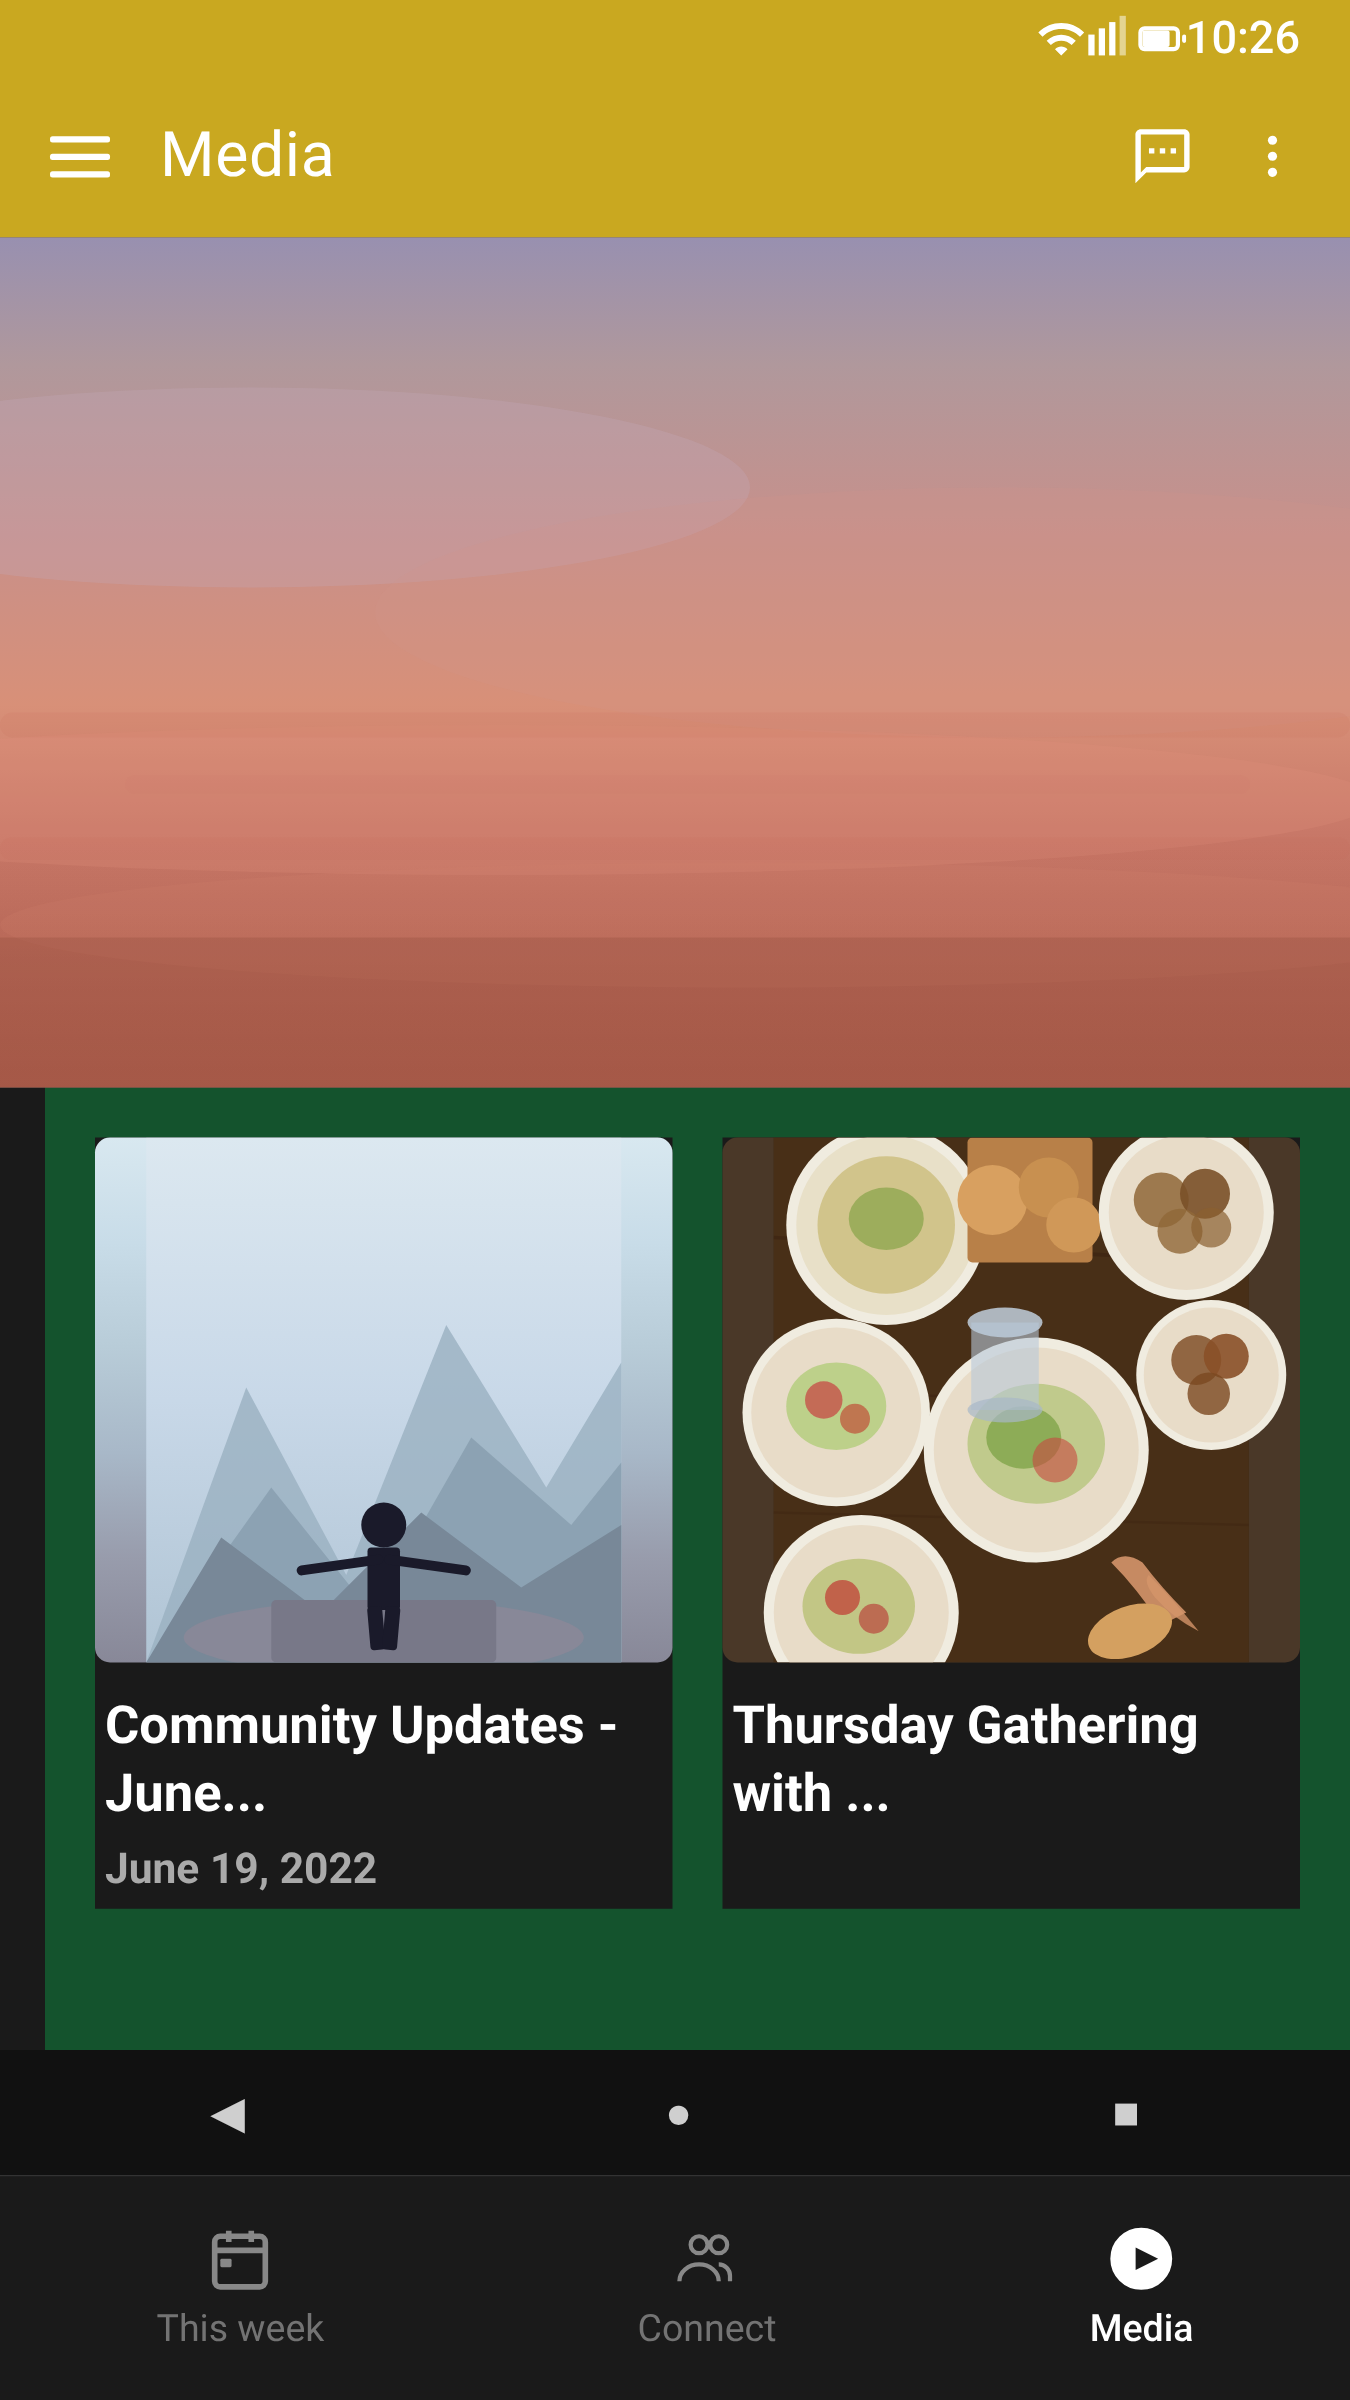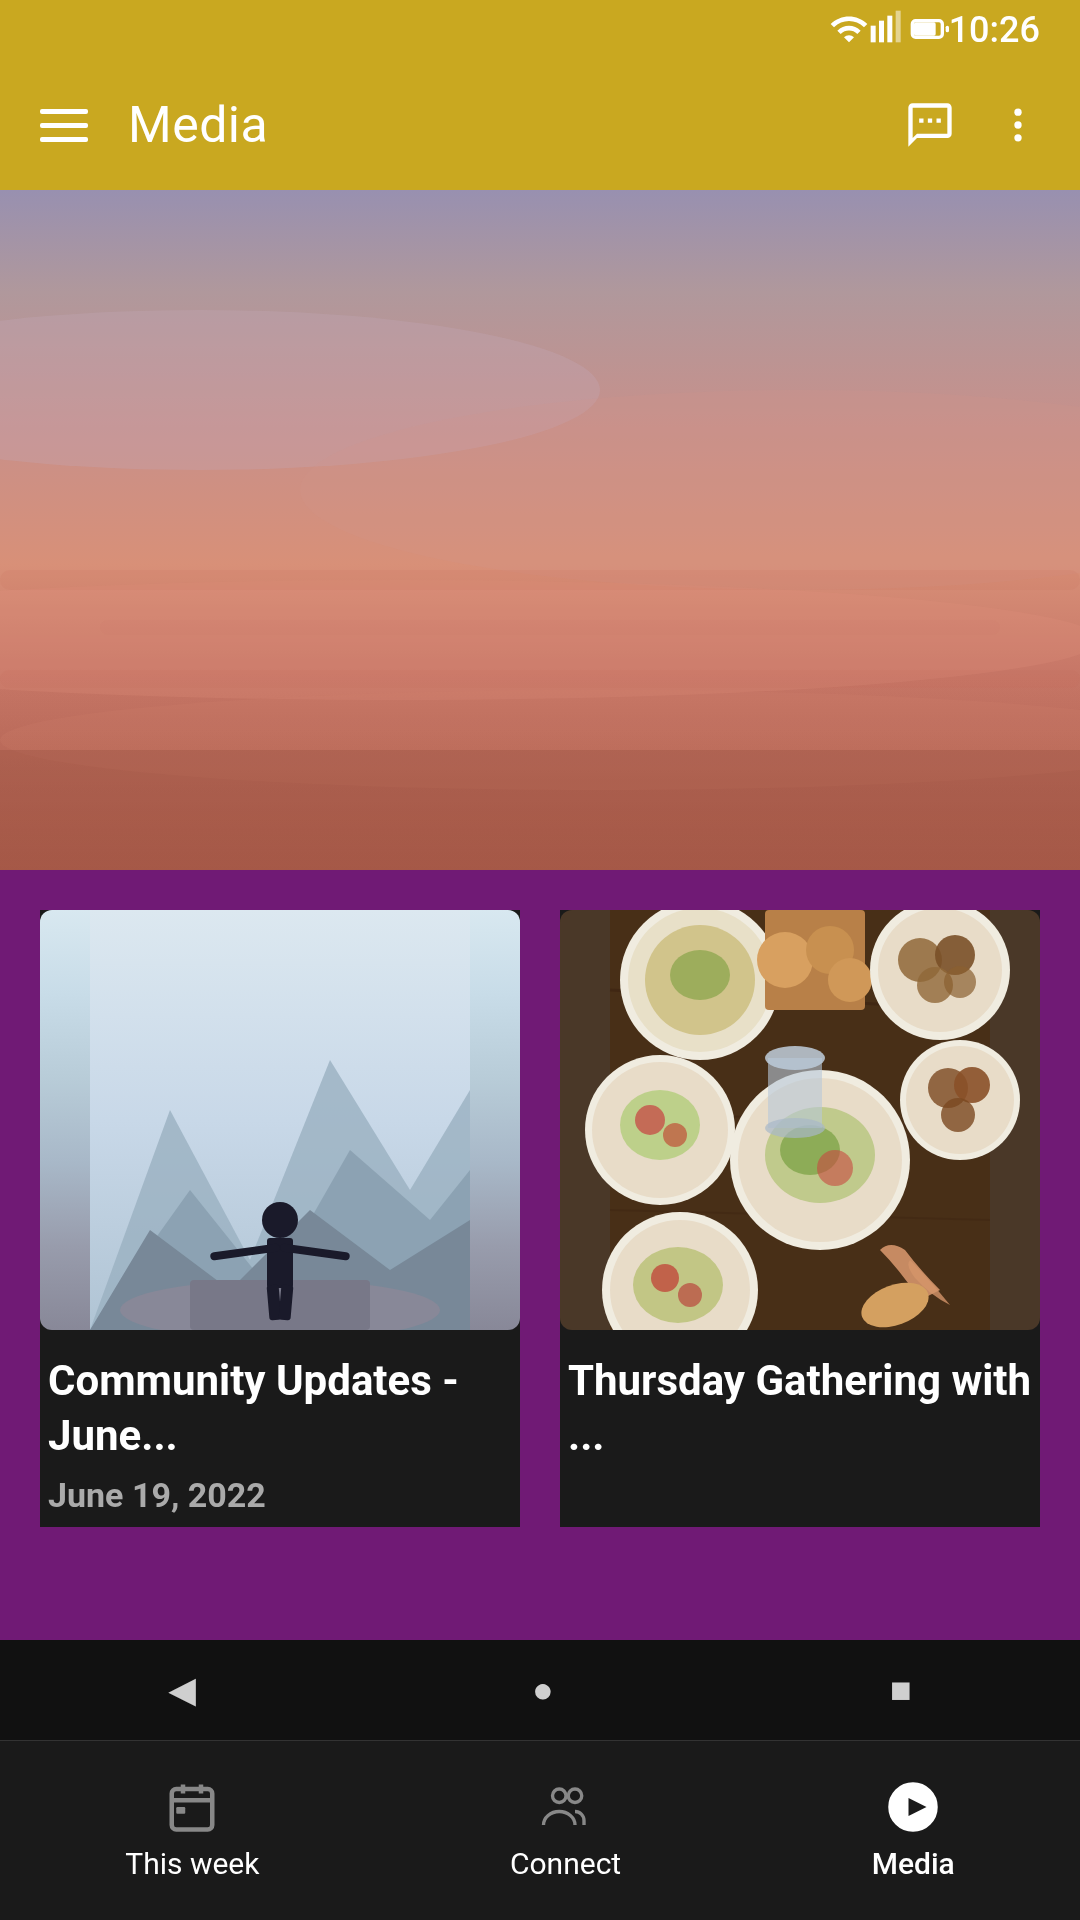--- a/index.html
+++ b/index.html
@@ -23,21 +23,21 @@
       height: 60px;
       display: flex;
       align-items: center;
       justify-content: flex-end;
       padding: 0 40px;
       gap: 20px;
     }
 
     .status-bar-icons {
       display: flex;
-      align-items: flex-start;
+      align-items: flex-end;
     }
 
     .status-time {
       color: white;
       font-size: 36px;
       font-weight: 500;
     }
 
     
     .app-bar {
@@ -116,22 +116,23 @@
       position: absolute;
       bottom: 0;
       left: 0;
       right: 0;
       height: 200px;
       background: linear-gradient(180deg, transparent, rgba(180,100,80,0.3));
     }
 
     
     .content-area {
-      background: #701a75;
+      background: #14532d;
       padding: 40px 40px 200px;
+      margin-left: 36px;
     }
 
     
     .cards-grid {
       display: grid;
       grid-template-columns: 1fr 1fr;
       gap: 40px;
     }
 
     .media-card {
@@ -213,21 +214,21 @@
       align-items: center;
       justify-content: center;
     }
 
     .nav-icon.active {
       color: white;
     }
 
     .nav-label {
       font-size: 30px;
-      color: #ffffff;
+      color: #737373;
     }
 
     .nav-label.active {
       color: white;
       font-weight: 500;
     }
 
     
     .system-nav {
       position: fixed;

